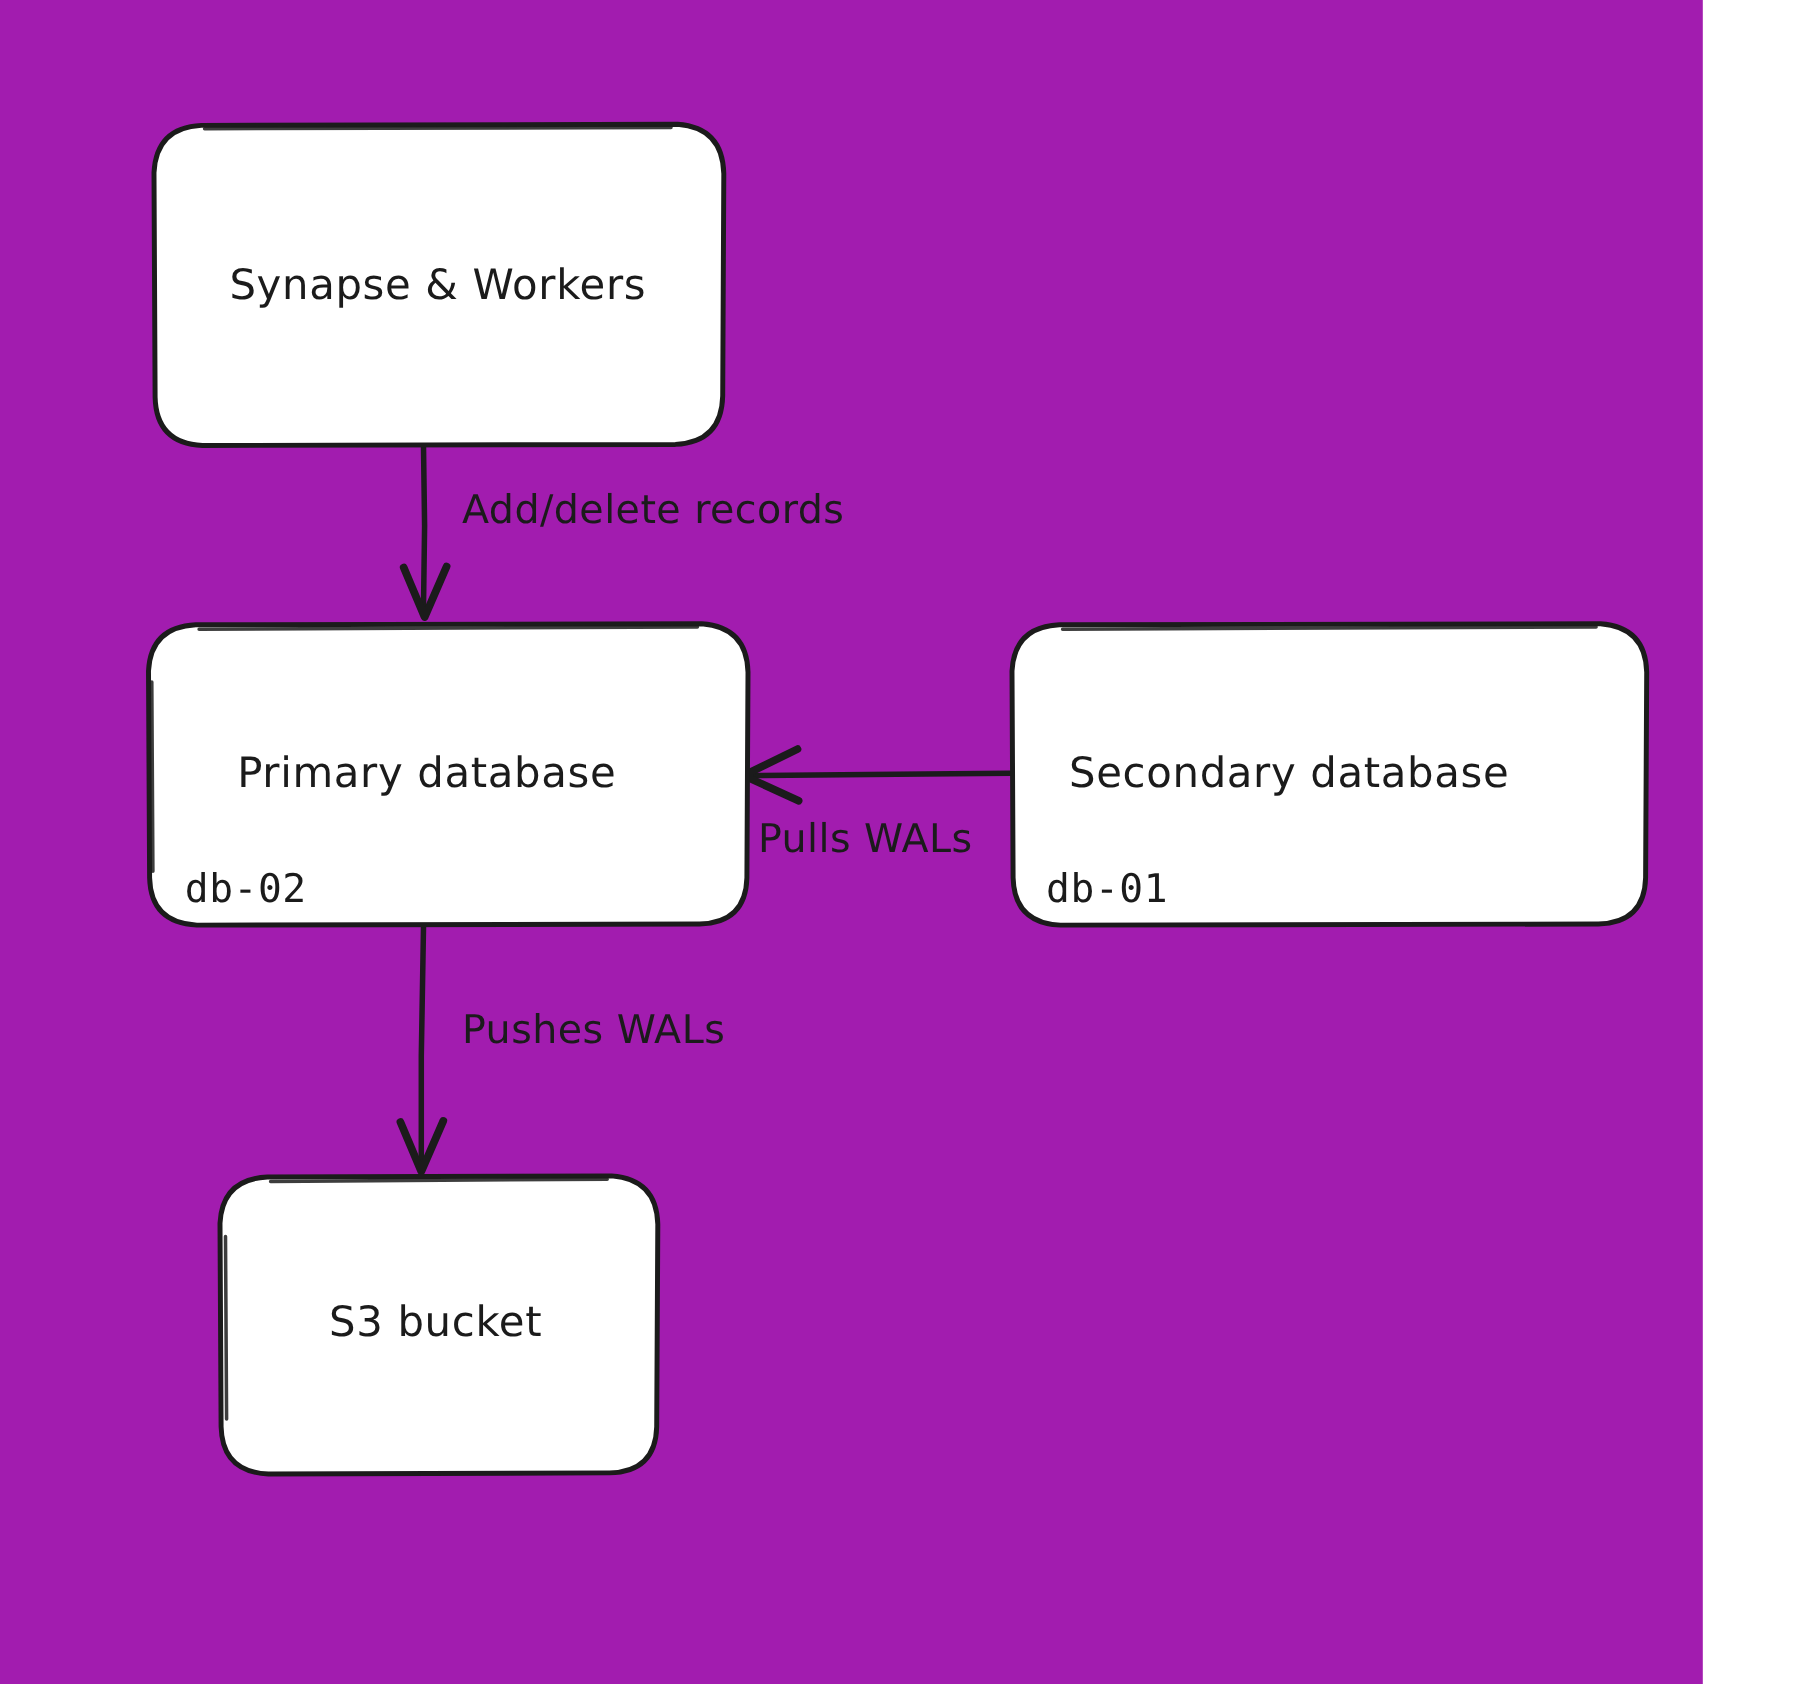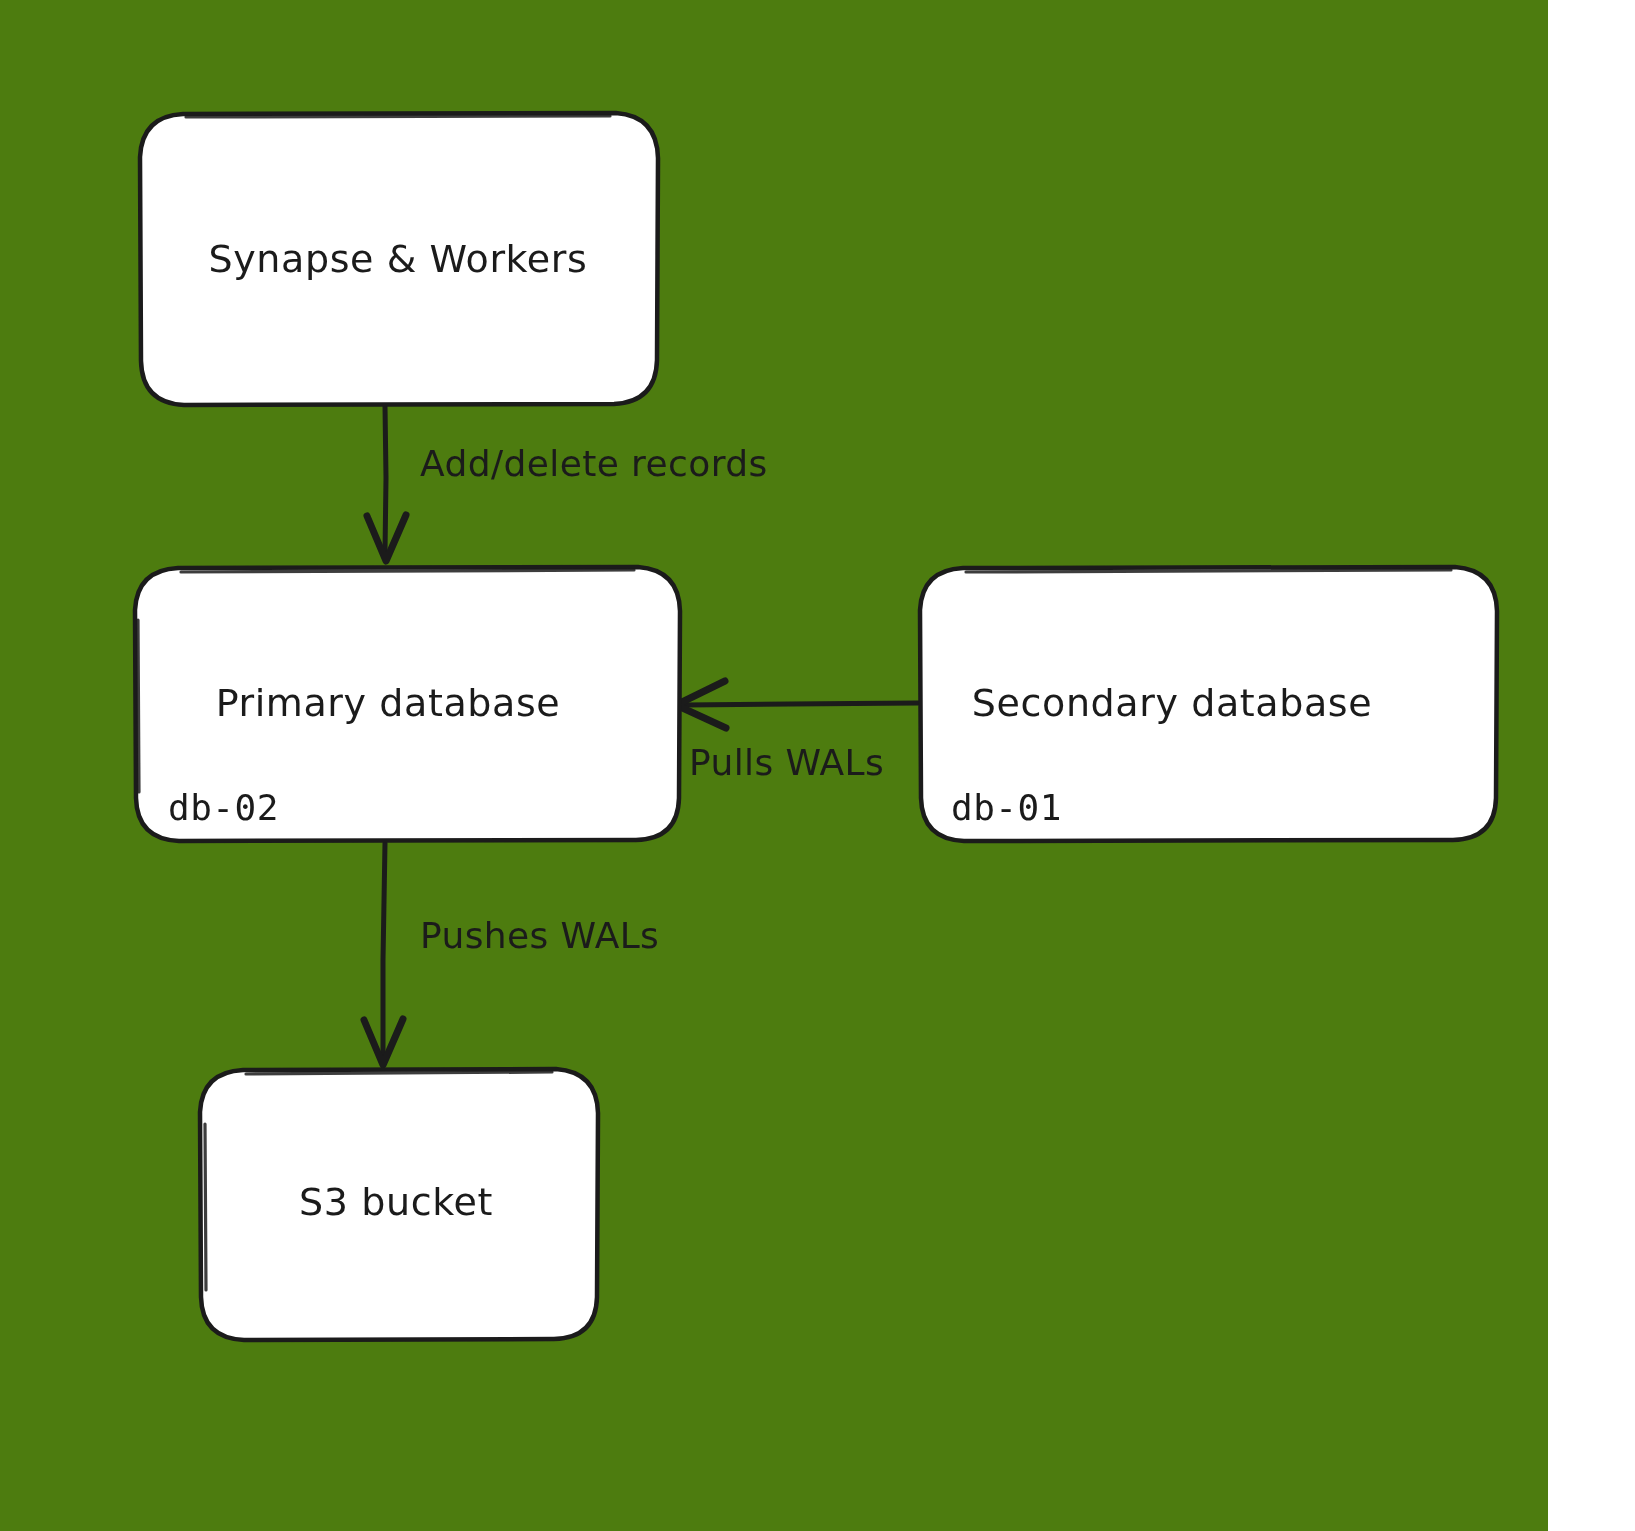--- a/index.html
+++ b/index.html
@@ -10,21 +10,21 @@
   body {
     width: 1635px;
     height: 1531px;
     font-family: "DejaVu Sans", sans-serif;
     overflow: hidden;
   }
   #canvas {
     position: relative;
     width: 1548px;
     height: 1531px;
-    background: #4d7c0f;
+    background: #a21caf;
   }
   #diagram-svg {
     position: absolute;
     left: 0;
     top: 0;
     width: 1635px;
     height: 1531px;
   }
   .node-label {
     font-family: "DejaVu Sans", sans-serif;

